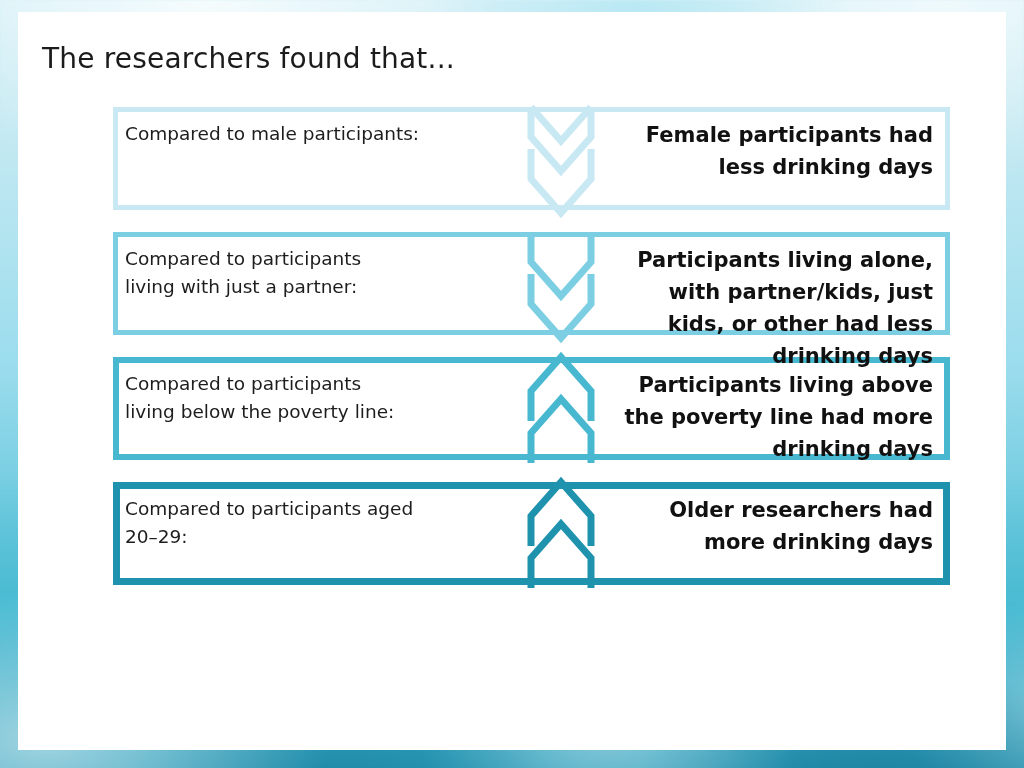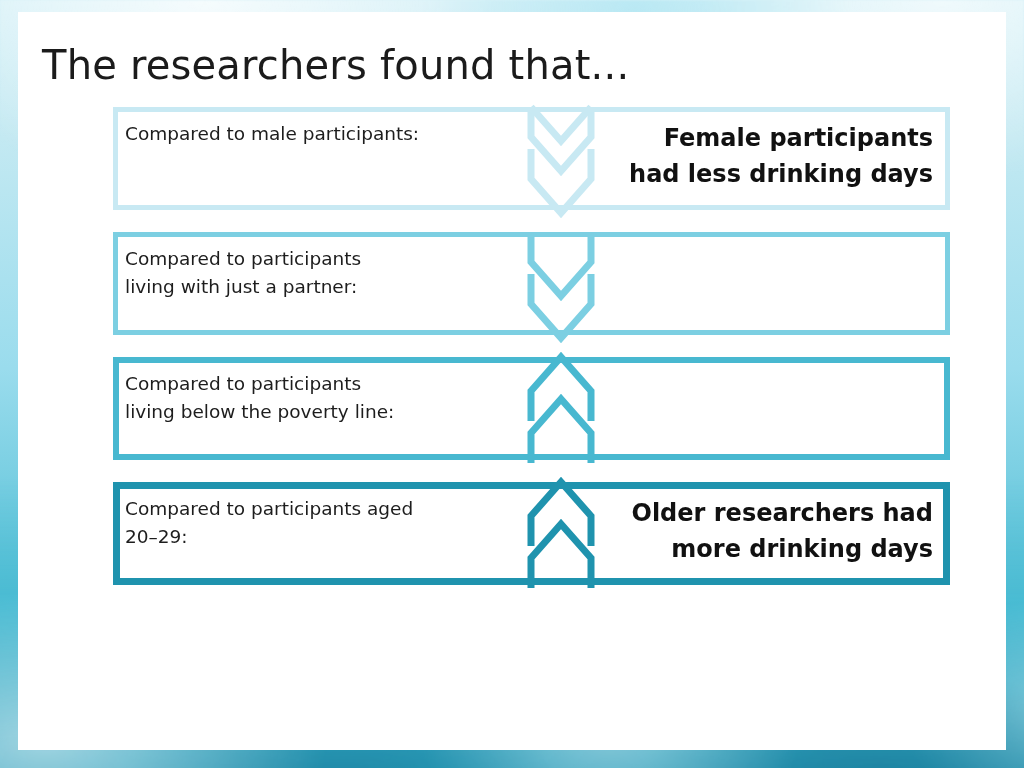--- a/index.html
+++ b/index.html
@@ -59,21 +59,21 @@
     width: 988px;
     height: 738px;
     background: #ffffff;
     z-index: 2;
   }
 
   .page-title {
     position: absolute;
     left: 24px;
     top: 30px;
-    font-size: 40px;
+    font-size: 28px;
     font-weight: 400;
     letter-spacing: .2px;
     color: #1b1b1b;
     font-family: "DejaVu Sans", sans-serif;
     white-space: nowrap;
   }
 
   
   .rows {
     position: absolute;
@@ -116,21 +116,21 @@
     font-weight: 400;
     white-space: pre-line;
     padding-top: 2px;
   }
 
   .row-spacer { flex: 0 0 84px; }
 
   .row-right {
     flex: 1 1 auto;
     text-align: right;
-    font-size: 24px;
+    font-size: 21px;
     line-height: 1.52;
     font-weight: 700;
     color: #111111;
     font-family: "DejaVu Sans", sans-serif;
     padding-top: 2px;
   }
 
   
   .chevrons {
     position: absolute;
@@ -183,35 +183,37 @@
       <div class="chevrons">
         <svg viewBox="0 0 72 112" fill="none" aria-hidden="true">
           <path d="M6 4 L6 34 L36 68 L66 34 L66 4" stroke-width="7" stroke-linejoin="miter" stroke-linecap="butt" stroke="#7ccfe2"></path>
           <path d="M6 46 L6 76 L36 110 L66 76 L66 46" stroke-width="7" stroke-linejoin="miter" stroke-linecap="butt" stroke="#7ccfe2"></path>
         </svg>
       </div>
       <div class="row-inner">
         <div class="row-left">Compared to participants
 living with just a partner:</div>
         <div class="row-spacer"></div>
+        <div class="row-right">Participants living alone, with partner/kids, just kids, or other had less drinking days</div>
       </div>
     </div>
 
     <div class="row w4">
       <div class="row-box" style="border-color: rgb(72, 184, 208);"></div>
       <div class="chevrons">
         <svg viewBox="0 0 72 112" fill="none" aria-hidden="true">
           <path d="M6 68 L6 38 L36 4 L66 38 L66 68" stroke-width="7" stroke-linejoin="miter" stroke-linecap="butt" stroke="#48b8d0"></path>
           <path d="M6 110 L6 80 L36 46 L66 80 L66 110" stroke-width="7" stroke-linejoin="miter" stroke-linecap="butt" stroke="#48b8d0"></path>
         </svg>
       </div>
       <div class="row-inner">
         <div class="row-left">Compared to participants
 living below the poverty line:</div>
         <div class="row-spacer"></div>
+        <div class="row-right">Participants living above the poverty line had more drinking days</div>
       </div>
     </div>
 
     <div class="row w5">
       <div class="row-box" style="border-color: rgb(31, 147, 174);"></div>
       <div class="chevrons">
         <svg viewBox="0 0 72 112" fill="none" aria-hidden="true">
           <path d="M6 68 L6 38 L36 4 L66 38 L66 68" stroke-width="7" stroke-linejoin="miter" stroke-linecap="butt" stroke="#1f93ae"></path>
           <path d="M6 110 L6 80 L36 46 L66 80 L66 110" stroke-width="7" stroke-linejoin="miter" stroke-linecap="butt" stroke="#1f93ae"></path>
         </svg>

